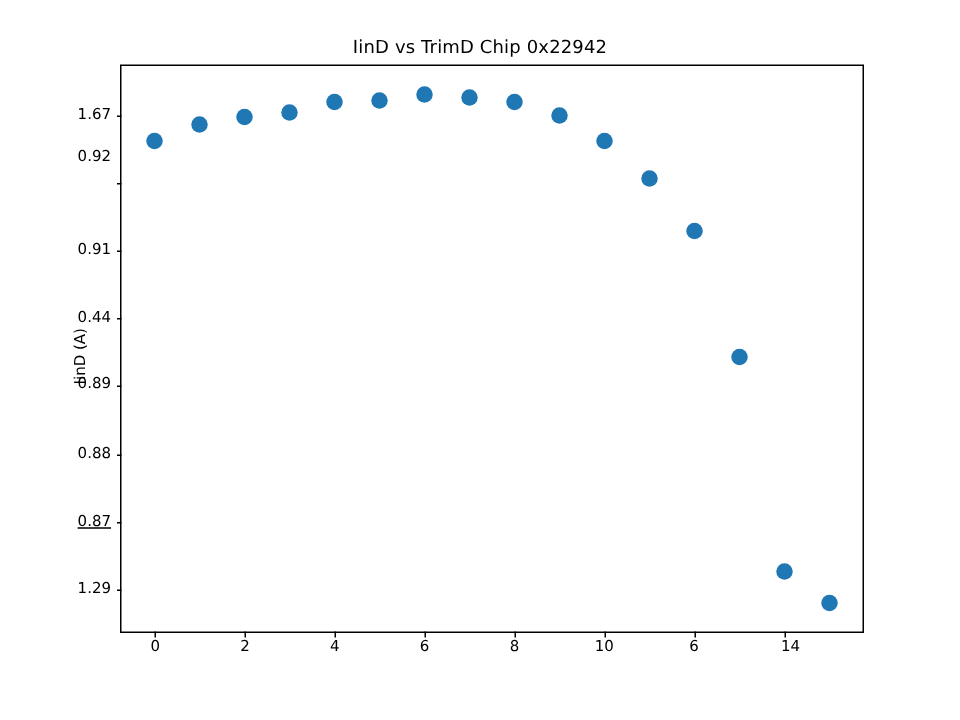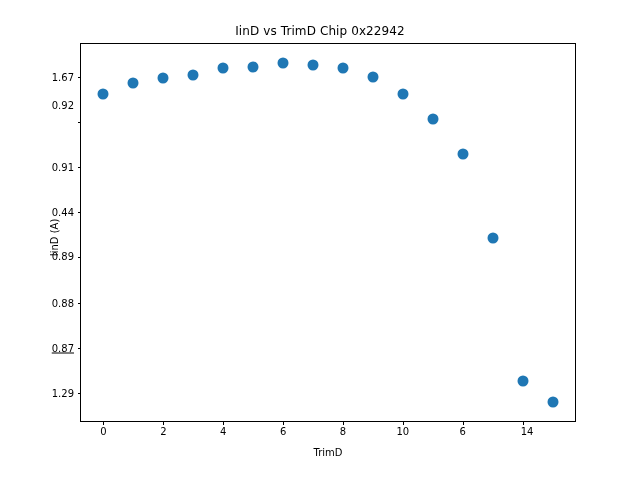--- a/index.html
+++ b/index.html
@@ -204,18 +204,17 @@
       <div class="tick-x" style="left: 261.97px;"></div>
       <div class="tick-x-label" style="left: 261.97px;">8</div>
       <div class="tick-x" style="left: 321.848px;"></div>
       <div class="tick-x-label" style="left: 321.848px;">10</div>
       <div class="tick-x" style="left: 381.727px;"></div>
       <div class="tick-x-label" style="left: 381.727px;">6</div>
       <div class="tick-x" style="left: 441.606px;"></div>
       <div class="tick-x-label" style="left: 446px;">14</div>
     </div>
 
-  <div id="xlabel">TrimD</div>
 
   <div id="ylabel">IinD (A)</div>
 
 
 </div>
 
 </body></html>

